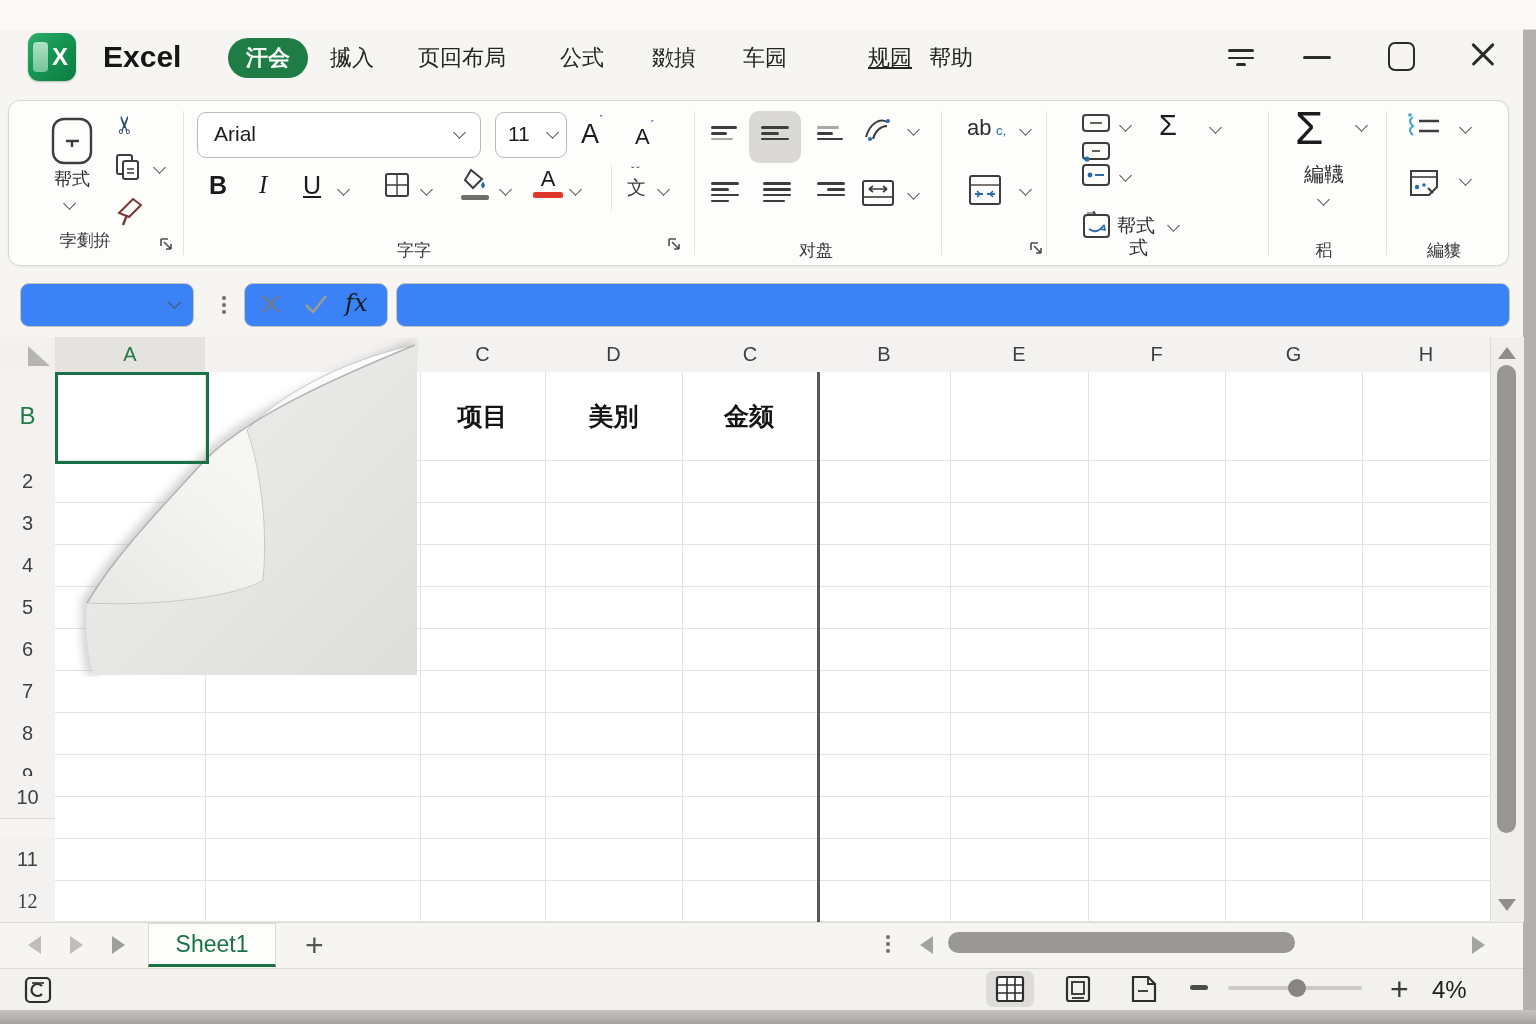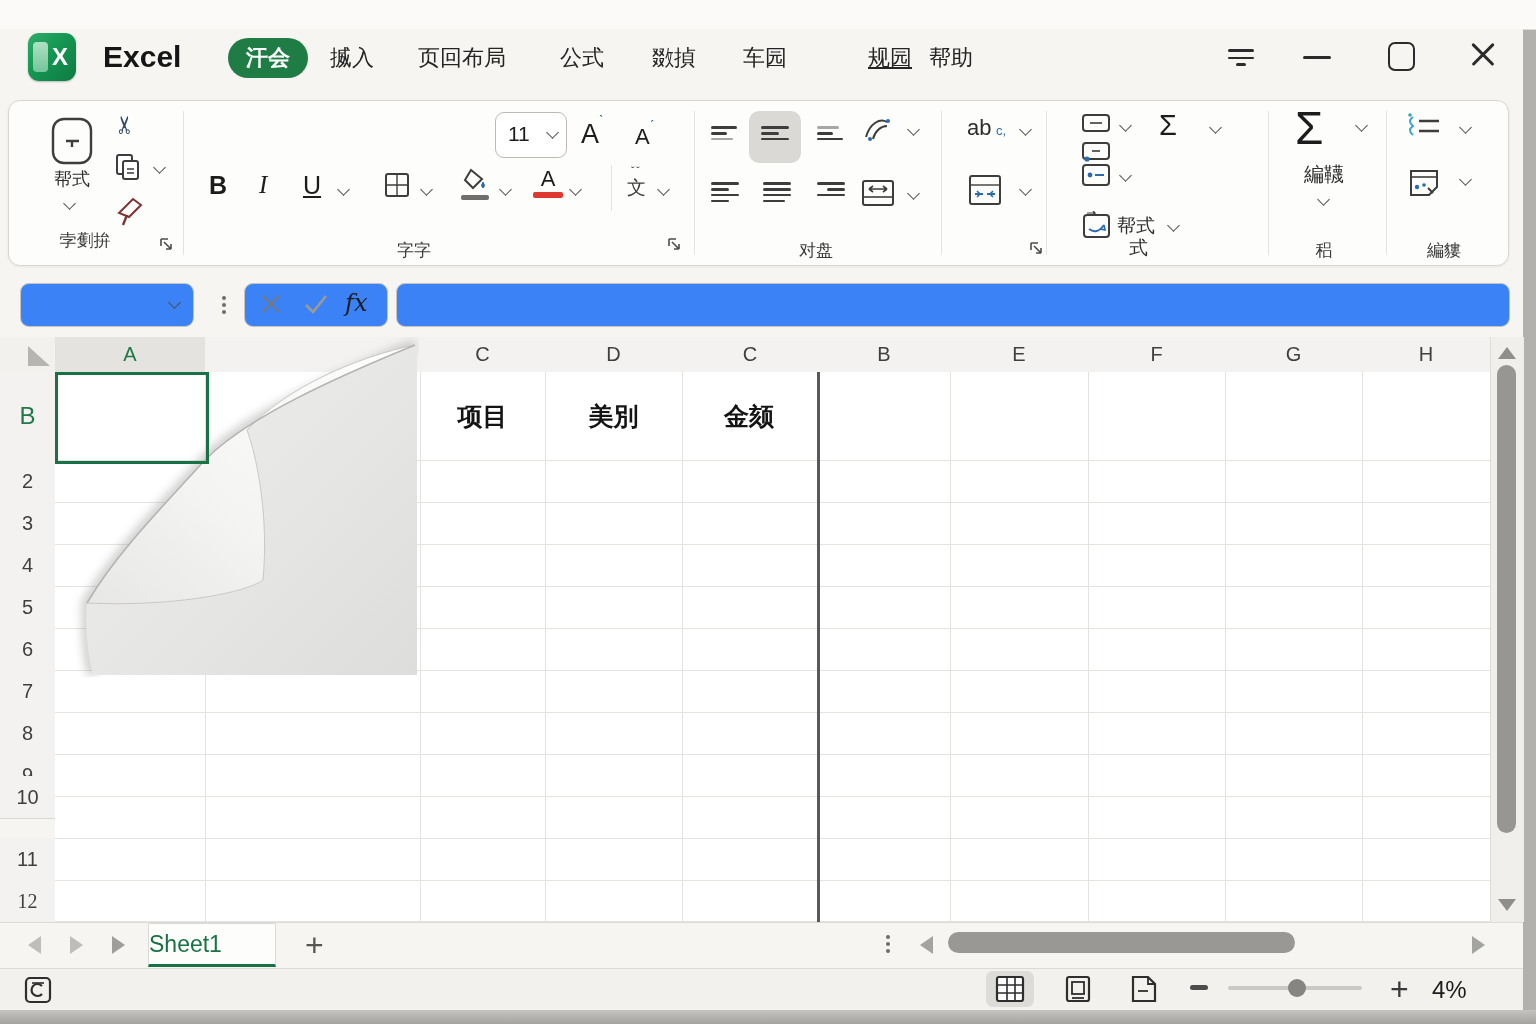--- a/index.html
+++ b/index.html
@@ -117,20 +117,24 @@
     </svg>
   </div>
   <div class="grp-label" style="left:26px;top:128px;width:100px;">孛劐拚</div>
   <div class="launch" style="left:150px;top:136px;">
     <svg width="14" height="14">
         <path d="M2 2 H9 M2 2 V9 M5 5 L12 12 M12 12 v-5 M12 12 h-5" stroke="#4c4c4c" stroke-width="1.6" fill="none"></path>
       </svg>
   </div>
   <div class="vsep" style="left:174px;"></div>
 
+  <div class="rib combo" style="left:188px;top:11px;width:282px;height:44px;">
+    <span style="position:absolute;left:16px;top:9px;font-size:21px;color:#1c1c1c;">Arial</span>
+    <span class="chv" style="position:absolute;right:16px;top:15px;"></span>
+  </div>
   <div class="rib combo" style="left:486px;top:11px;width:70px;height:44px;">
     <span style="position:absolute;left:12px;top:9px;font-size:21px;color:#1c1c1c;">11</span>
     <span class="chv" style="position:absolute;right:9px;top:15px;"></span>
   </div>
   <div class="rib" style="left:572px;top:12px;font-size:27px;color:#1c1c1c;">A<span style="font-size:13px;color:#2a6ab0;vertical-align:18px;">ˋ</span></div>
   <div class="rib" style="left:626px;top:17px;font-size:22px;color:#1c1c1c;">A<span style="font-size:13px;color:#2a6ab0;vertical-align:14px;">ˊ</span></div>
 
   <div class="rib" style="left:200px;top:70px;font-size:25px;font-weight:700;color:#1c1c1c;">B</div>
   <div class="rib" style="left:250px;top:70px;font-size:25px;font-style:italic;font-family:'Liberation Serif',serif;color:#1c1c1c;">I</div>
   <div class="rib" style="left:294px;top:70px;font-size:25px;text-decoration:underline;color:#1c1c1c;">U</div>
@@ -424,21 +428,21 @@
 <div class="abs" style="left:1490px;top:337px;width:33px;height:585px;background:#f0efec;border-left:1px solid #dedcd9;">
   <div class="tri-up" style="position:absolute;left:7px;top:10px;"></div>
   <div style="position:absolute;left:6px;top:28px;width:19px;height:468px;border-radius:10px;background:#97969390;background:#979693;"></div>
   <div class="tri-dn" style="position:absolute;left:7px;top:562px;"></div>
 </div>
 
 <div class="abs sheetbar"></div>
 <div class="abs tri-l" style="left:28px;top:936px;opacity:.55;"></div>
 <div class="abs tri-r" style="left:70px;top:936px;opacity:.55;"></div>
 <div class="abs tri-r" style="left:112px;top:936px;opacity:.85;"></div>
-<div class="abs" style="left:148px;top:923px;width:128px;height:44px;background:#fdfdfb;border:1px solid #dcdad7;border-bottom:3px solid #187245;box-sizing:border-box;text-align:left;line-height:40px;font-size:23px;color:#187245;font-weight:500;z-index:5;">Sheet1</div>
+<div class="abs" style="left:148px;top:923px;width:128px;height:44px;background:#fdfdfb;border:1px solid #dcdad7;border-bottom:3px solid #187245;box-sizing:border-box;text-align:center;line-height:40px;font-size:23px;color:#187245;font-weight:500;z-index:5;">Sheet1</div>
 <div class="abs" style="left:305px;top:926px;font-size:32px;color:#555;line-height:38px;">+</div>
 <div class="abs dots3" style="left:886px;top:932px;">
     <i></i>
     <i></i>
     <i></i>
   </div>
 <div class="abs tri-l" style="left:920px;top:936px;opacity:.8;"></div>
 <div class="abs" style="left:948px;top:932px;width:347px;height:21px;border-radius:11px;background:#999895;"></div>
 <div class="abs tri-r" style="left:1472px;top:936px;opacity:.8;"></div>
 

